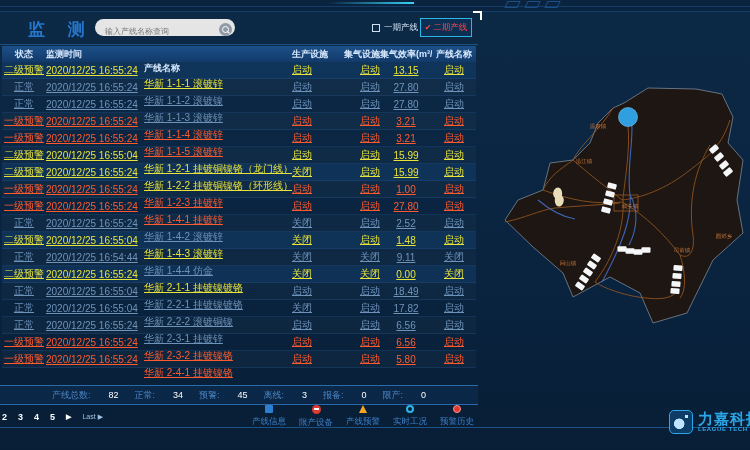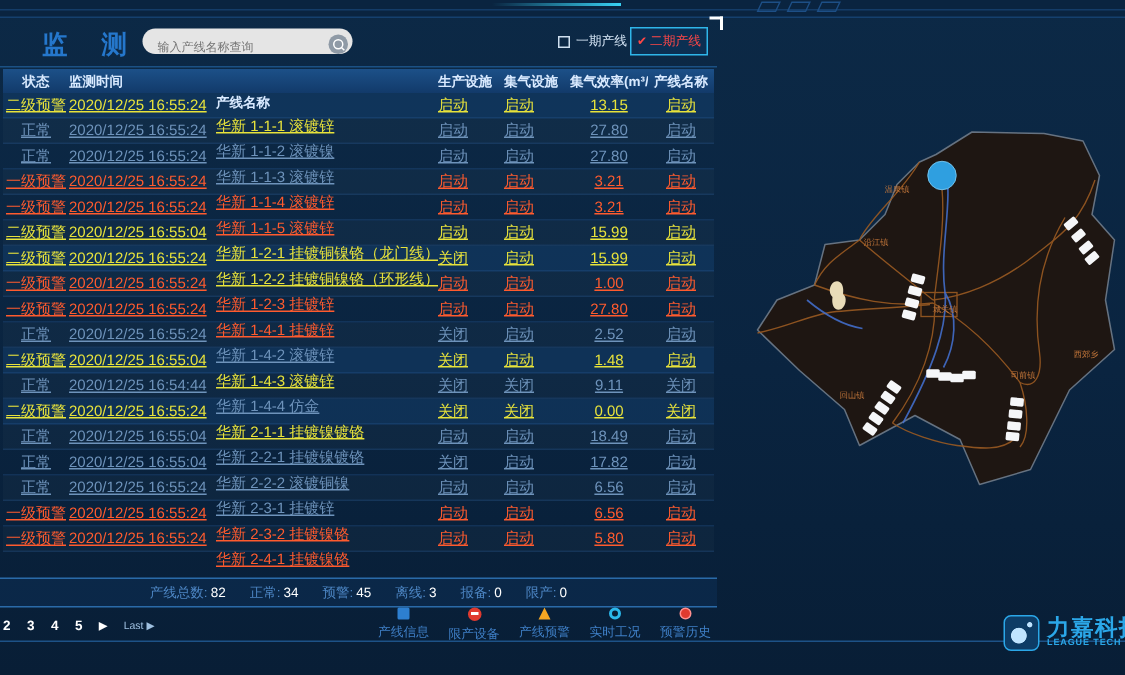--- a/index.html
+++ b/index.html
@@ -48,35 +48,35 @@
     background:linear-gradient(180deg,#1c5088,#123a6a);
     font-weight:bold; font-size:9px; color:#d9eaff; }
   .tr { display:flex; height:17px; align-items:center; font-size:10px;
     border-bottom:1px solid rgba(40,90,150,.30); cursor:pointer;text-decoration:underline; }
   .tr:nth-child(even) { background:rgba(255,255,255,.025); }
   .td,.th { overflow:hidden; white-space:nowrap; }
   .c0 { width:44px; text-align:center; }
   .c1 { width:94px; text-align:left; }
   .c2 { width:152px; text-align:left; padding-left:4px;margin-top:28px; }
   .c3 { width:44px; text-align:left; }
-  .c4 { width:44px; text-align:left; }
+  .c4 { width:44px; text-align:right; }
   .c5 { width:52px; text-align:center; }
   .c6 { width:44px; text-align:center; }
   .sev-normal { color:#6e93bb; }
   .sev-warn2 { color:#e8e33b; background:rgba(30,86,148,.28); }
   .sev-warn1 { color:#ff5b2e; }
 
   
   .stats-band { position:absolute; top:385px; left:0; width:478px; height:20px;
     border-top:1px solid #2a6aa8; border-bottom:1px solid #2a6aa8;
     background:rgba(16,60,110,.30); display:flex; align-items:center;
     justify-content:center; gap:16px; font-size:9px; }
   .stat { white-space:nowrap; }
   .stat .lbl { color:#4d86c4;text-align:right; }
-  .stat .val { color:#fff; margin-left:2px; }
+  .stat .val { color:#fff; margin-left:18px; }
 
   
   .bottom-bar { position:absolute; top:407px; left:0; width:478px; height:19px; }
   .pagination { position:absolute; left:2px; top:0; height:19px; display:flex;
     align-items:center; gap:11px; font-size:9px; color:#fff; font-weight:bold; }
   .page { cursor:pointer; }
   .pg-next { font-size:7px; cursor:pointer; }
   .pg-last { font-size:7px; color:#9fc0e0; font-weight:normal; cursor:pointer; }
   .legend { position:absolute; right:4px; top:0; height:19px; display:flex; gap:13px;
     align-items:center; font-size:8.5px; color:#3f7fc6; }

